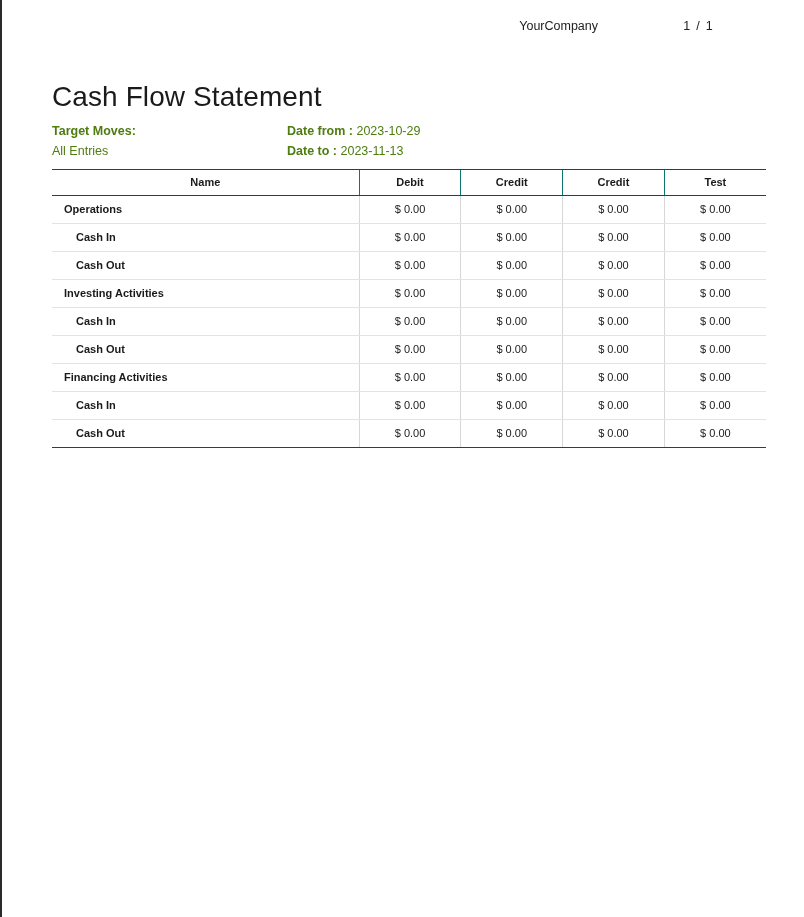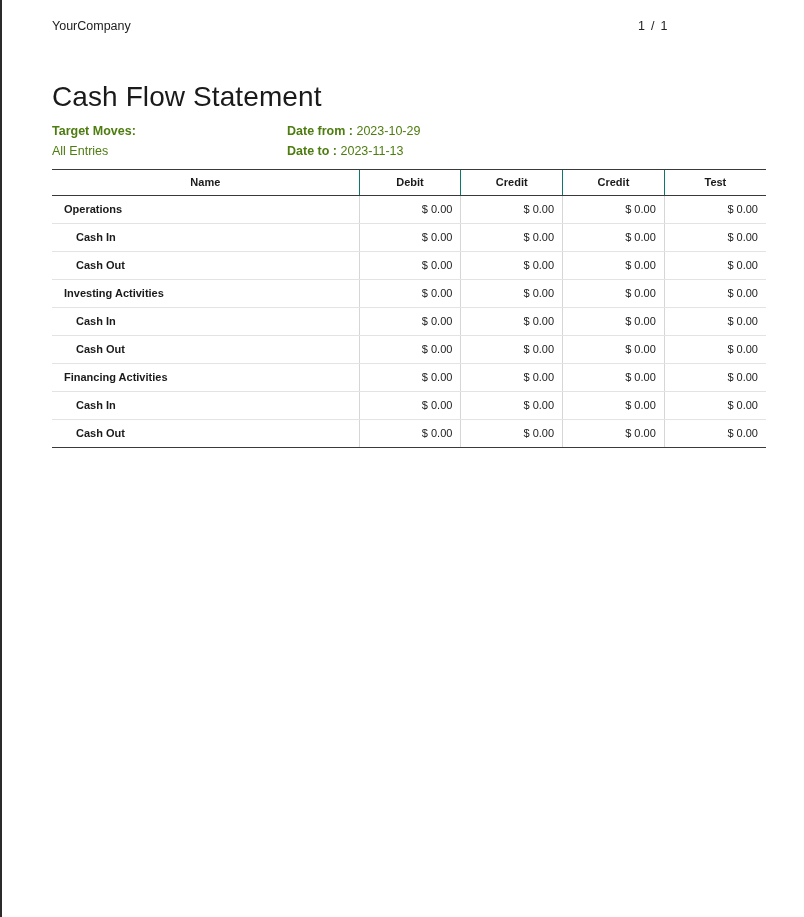--- a/index.html
+++ b/index.html
@@ -35,27 +35,27 @@
     height: 34px;
     box-sizing: border-box;
   }
   .doc-header .hdr-left {
     flex: 0 0 auto;
     width: 300px;
     text-align: left;
   }
   .doc-header .hdr-center {
     flex: 1 1 auto;
-    text-align: left;
+    text-align: right;
     padding-right: 40px;
   }
   .doc-header .hdr-right {
     flex: 0 0 auto;
     width: 120px;
-    text-align: left;
+    text-align: center;
     white-space: nowrap;
   }
   .doc-header .hdr-right .sep {
     display: inline-block;
     padding: 0 6px;
     color: #222;
   }
 
   
   .doc-body {
@@ -123,21 +123,21 @@
     border-left: none;
   }
   table.report tbody tr:last-child td {
     border-bottom: 1.5px solid #3a3a3a;
   }
   td.name-cell {
     font-weight: bold;
   }
   td.name-cell.level-0 { padding-left: 12px; }
   td.name-cell.level-1 { padding-left: 24px; }
-  td.amount-cell { text-align: right; }
+  td.amount-cell { text-align: center; }
 
   .col-name { width: 296px; }
   .col-amt  { width: 98px; }
 </style>
 </head>
 <body>
 
 <div class="page">
 
   <div class="doc-header">

